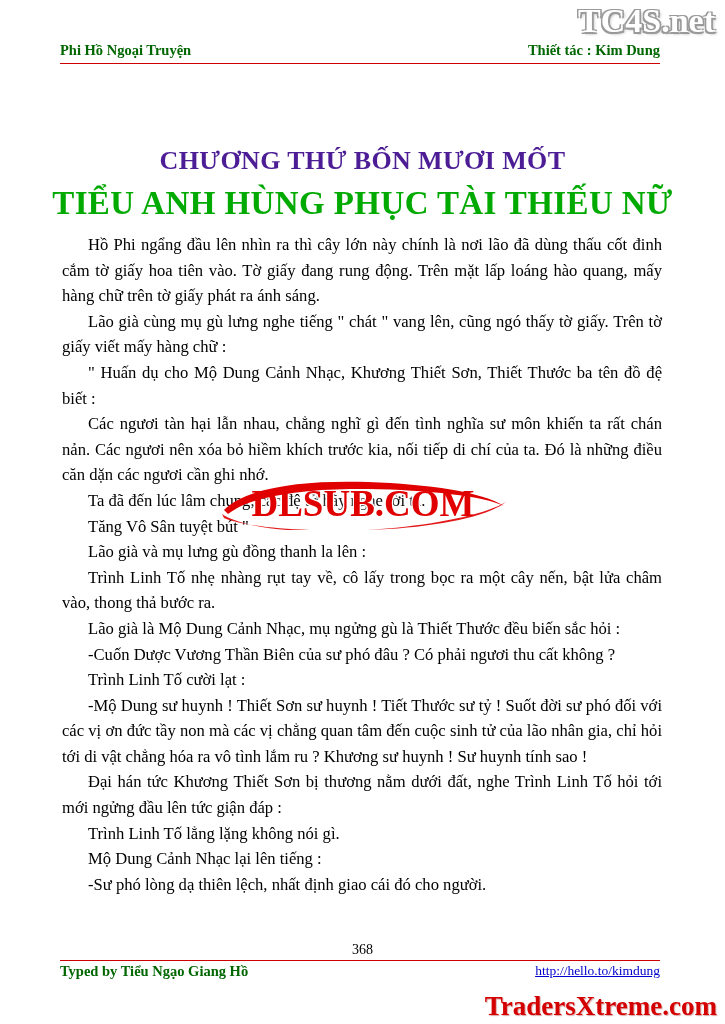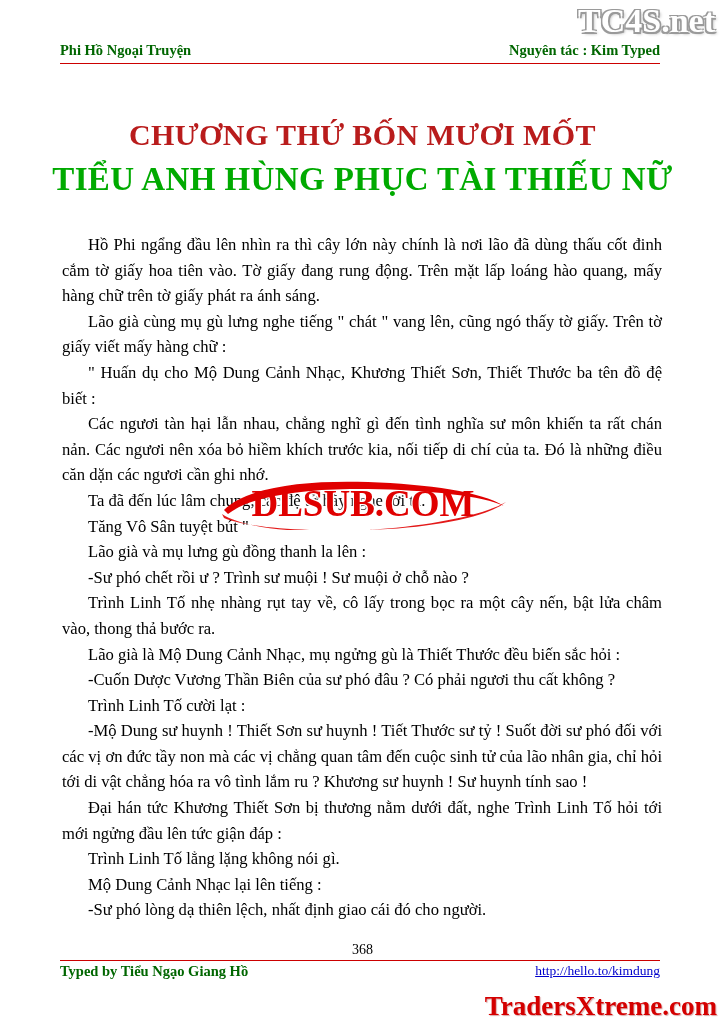--- a/index.html
+++ b/index.html
@@ -80,24 +80,25 @@
   
   .title-block {
     position: absolute;
     left: 0;
     top: 118px;
     width: 725px;
     text-align: center;
   }
   .title-line-1 {
     font-family: "Liberation Serif", serif;
-    font-size: 30px;
-    font-weight: bold;
-    color: #b91c1c;
+    font-size: 26px;
+    font-weight: bold;
+    color: #4c1d95;
     letter-spacing: 0.4px;
+    margin-top: 28px;
   }
   .title-line-2 {
     font-family: "Liberation Serif", serif;
     font-size: 33px;
     font-weight: bold;
     color: #00aa00;
     letter-spacing: 0.4px;
     margin-top: 9px;
   }
 
@@ -195,38 +196,37 @@
 </style>
 </head>
 <body>
 
 <div class="page">
 
   <div class="watermark-top">TC4S.net</div>
 
   <div class="header">
     <span>Phi Hồ Ngoại Truyện</span>
-    <span>Nguyên tác : Kim Typed</span>
+    <span>Thiết tác : Kim Dung</span>
   </div>
   <div class="header-rule"></div>
 
   <div class="title-block">
     <div class="title-line-1">CHƯƠNG THỨ BỐN MƯƠI MỐT</div>
     <div class="title-line-2">TIỂU ANH HÙNG PHỤC TÀI THIẾU NỮ</div>
   </div>
 
   <div class="body-text">
     <p>Hồ Phi ngẩng đầu lên nhìn ra thì cây lớn này chính là nơi lão đã dùng thấu cốt đinh cắm tờ giấy hoa tiên vào. Tờ giấy đang rung động. Trên mặt lấp loáng hào quang, mấy hàng chữ trên tờ giấy phát ra ánh sáng.</p>
     <p>Lão già cùng mụ gù lưng nghe tiếng " chát " vang lên, cũng ngó thấy tờ giấy. Trên tờ giấy viết mấy hàng chữ :</p>
     <p>" Huấn dụ cho Mộ Dung Cảnh Nhạc, Khương Thiết Sơn, Thiết Thước ba tên đồ đệ biết :</p>
     <p>Các ngươi tàn hại lẫn nhau, chẳng nghĩ gì đến tình nghĩa sư môn khiến ta rất chán nản. Các ngươi nên xóa bỏ hiềm khích trước kia, nối tiếp di chí của ta. Đó là những điều căn dặn các ngươi cần ghi nhớ.</p>
     <p>Ta đã đến lúc lâm chung, các đệ tử hãy nghe lời ta.</p>
     <p>Tăng Vô Sân tuyệt bút "</p>
     <p>Lão già và mụ lưng gù đồng thanh la lên :</p>
-    <p>-Sư phó chết rồi ư ? Trình sư muội ! Sư muội ở chỗ nào ?</p>
     <p>Trình Linh Tố nhẹ nhàng rụt tay về, cô lấy trong bọc ra một cây nến, bật lửa châm vào, thong thả bước ra.</p>
     <p>Lão già là Mộ Dung Cảnh Nhạc, mụ ngửng gù là Thiết Thước đều biến sắc hỏi :</p>
     <p>-Cuốn Dược Vương Thần Biên của sư phó đâu ? Có phải ngươi thu cất không ?</p>
     <p>Trình Linh Tố cười lạt :</p>
     <p>-Mộ Dung sư huynh ! Thiết Sơn sư huynh ! Tiết Thước sư tỷ ! Suốt đời sư phó đối với các vị ơn đức tầy non mà các vị chẳng quan tâm đến cuộc sinh tử của lão nhân gia, chỉ hỏi tới di vật chẳng hóa ra vô tình lắm ru ? Khương sư huynh ! Sư huynh tính sao !</p>
     <p>Đại hán tức Khương Thiết Sơn bị thương nằm dưới đất, nghe Trình Linh Tố hỏi tới mới ngửng đầu lên tức giận đáp :</p>
     <p>Trình Linh Tố lẳng lặng không nói gì.</p>
     <p>Mộ Dung Cảnh Nhạc lại lên tiếng :</p>
     <p>-Sư phó lòng dạ thiên lệch, nhất định giao cái đó cho người.</p>
   </div>

